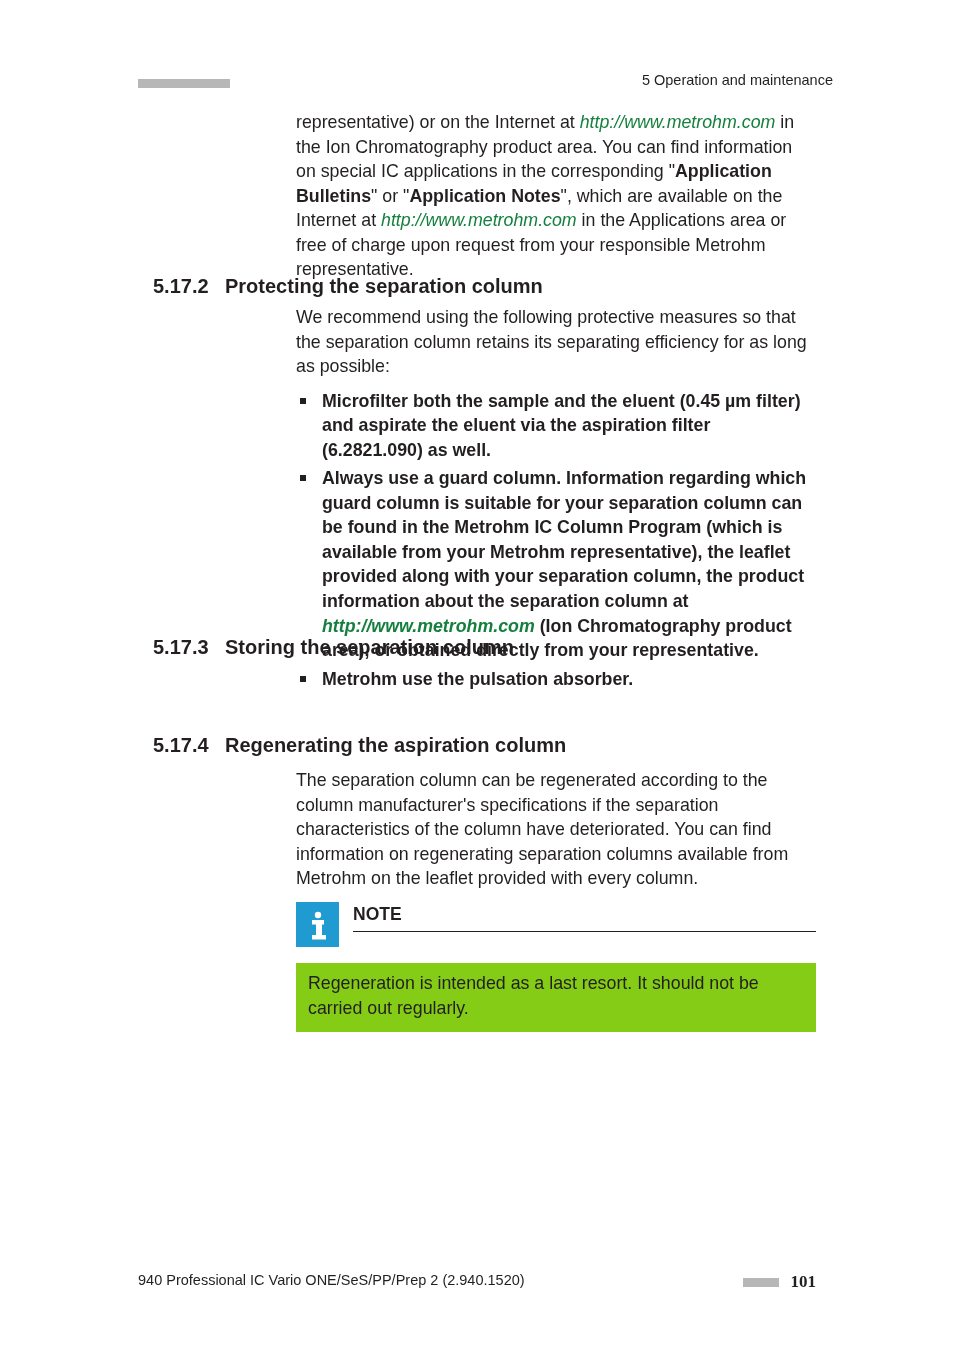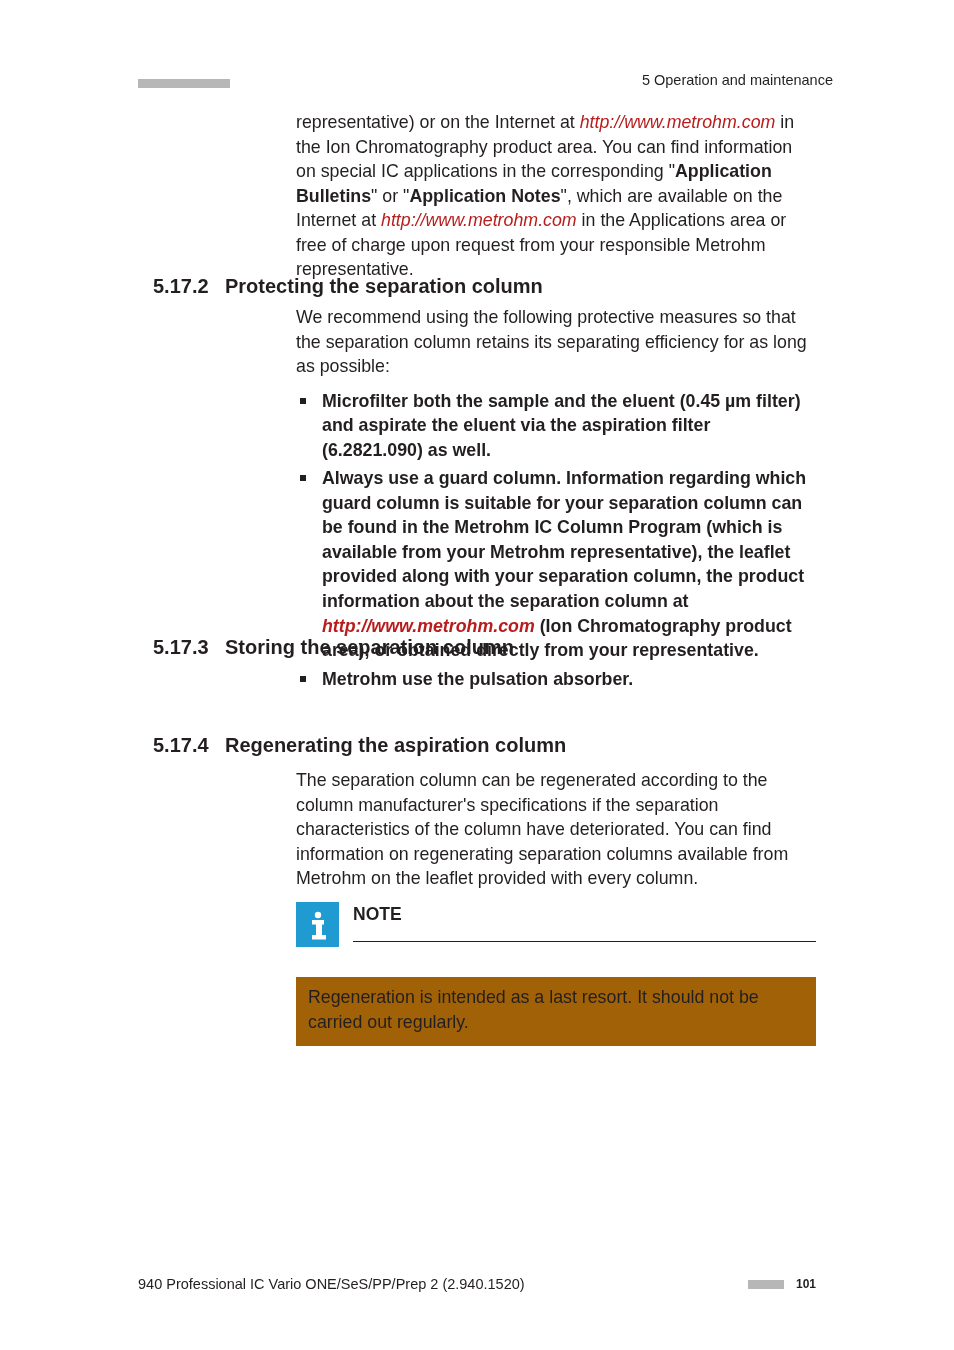--- a/index.html
+++ b/index.html
@@ -74,21 +74,21 @@
   }
   ul.bul li::before {
     content: "";
     position: absolute;
     left: -22px;
     top: 9px;
     width: 6px; height: 6px;
     background: #231f20;
   }
 
-  .link { color: #b91c1c; font-style: italic; }
+  .link { color: #15803d; font-style: italic; }
 
   
   .note-wrap {
     position: absolute;
     left: 296px;
     right: 138px;
   }
   .note-head {
     display: flex;
     align-items: flex-start;
@@ -97,48 +97,48 @@
   .note-icon {
     width: 43px; height: 45px;
     background: #1f9bd1;
     display: flex; align-items: center; justify-content: center;
   }
   .note-icon svg { width: 24px; height: 30px; }
   .note-title-wrap { flex: 1; }
   .note-title {
     font-weight: 700;
     font-size: 17.5px;
-    padding-bottom: 16px;
+    padding-bottom: 6px;
     border-bottom: 1.2px solid #231f20;
     margin-top: 2px;
   }
   .note-body {
-    margin-top: 30px;
-    background: #a16207;
+    margin-top: 16px;
+    background: #84cc16;
     padding: 8px 12px 12px 12px;
     font-size: 17.8px;
     line-height: 1.38;
   }
 
   
   .ftr {
     position: absolute;
     bottom: 58px;
     left: 138px;
     right: 138px;
     display: flex;
     justify-content: space-between;
     font-size: 14.5px;
   }
   .ftr-bars { display:flex; gap:0; margin-right:6px;}
   .ftr-bars span {
     width: 4px; height: 9px; background:#b7b7b7;
   }
   .ftr-right { display:flex; align-items:center; gap:6px; }
-  .ftr-page { font-weight:700; font-size:12px; }
+  .ftr-page { font-weight:700; font-size:17px;font-family:Liberation Serif, serif; }
 
 </style>
 </head>
 <body>
 
 <div class="page">
 
   <div class="hdr">
     <div class="hdr-bars">
       <span></span>

